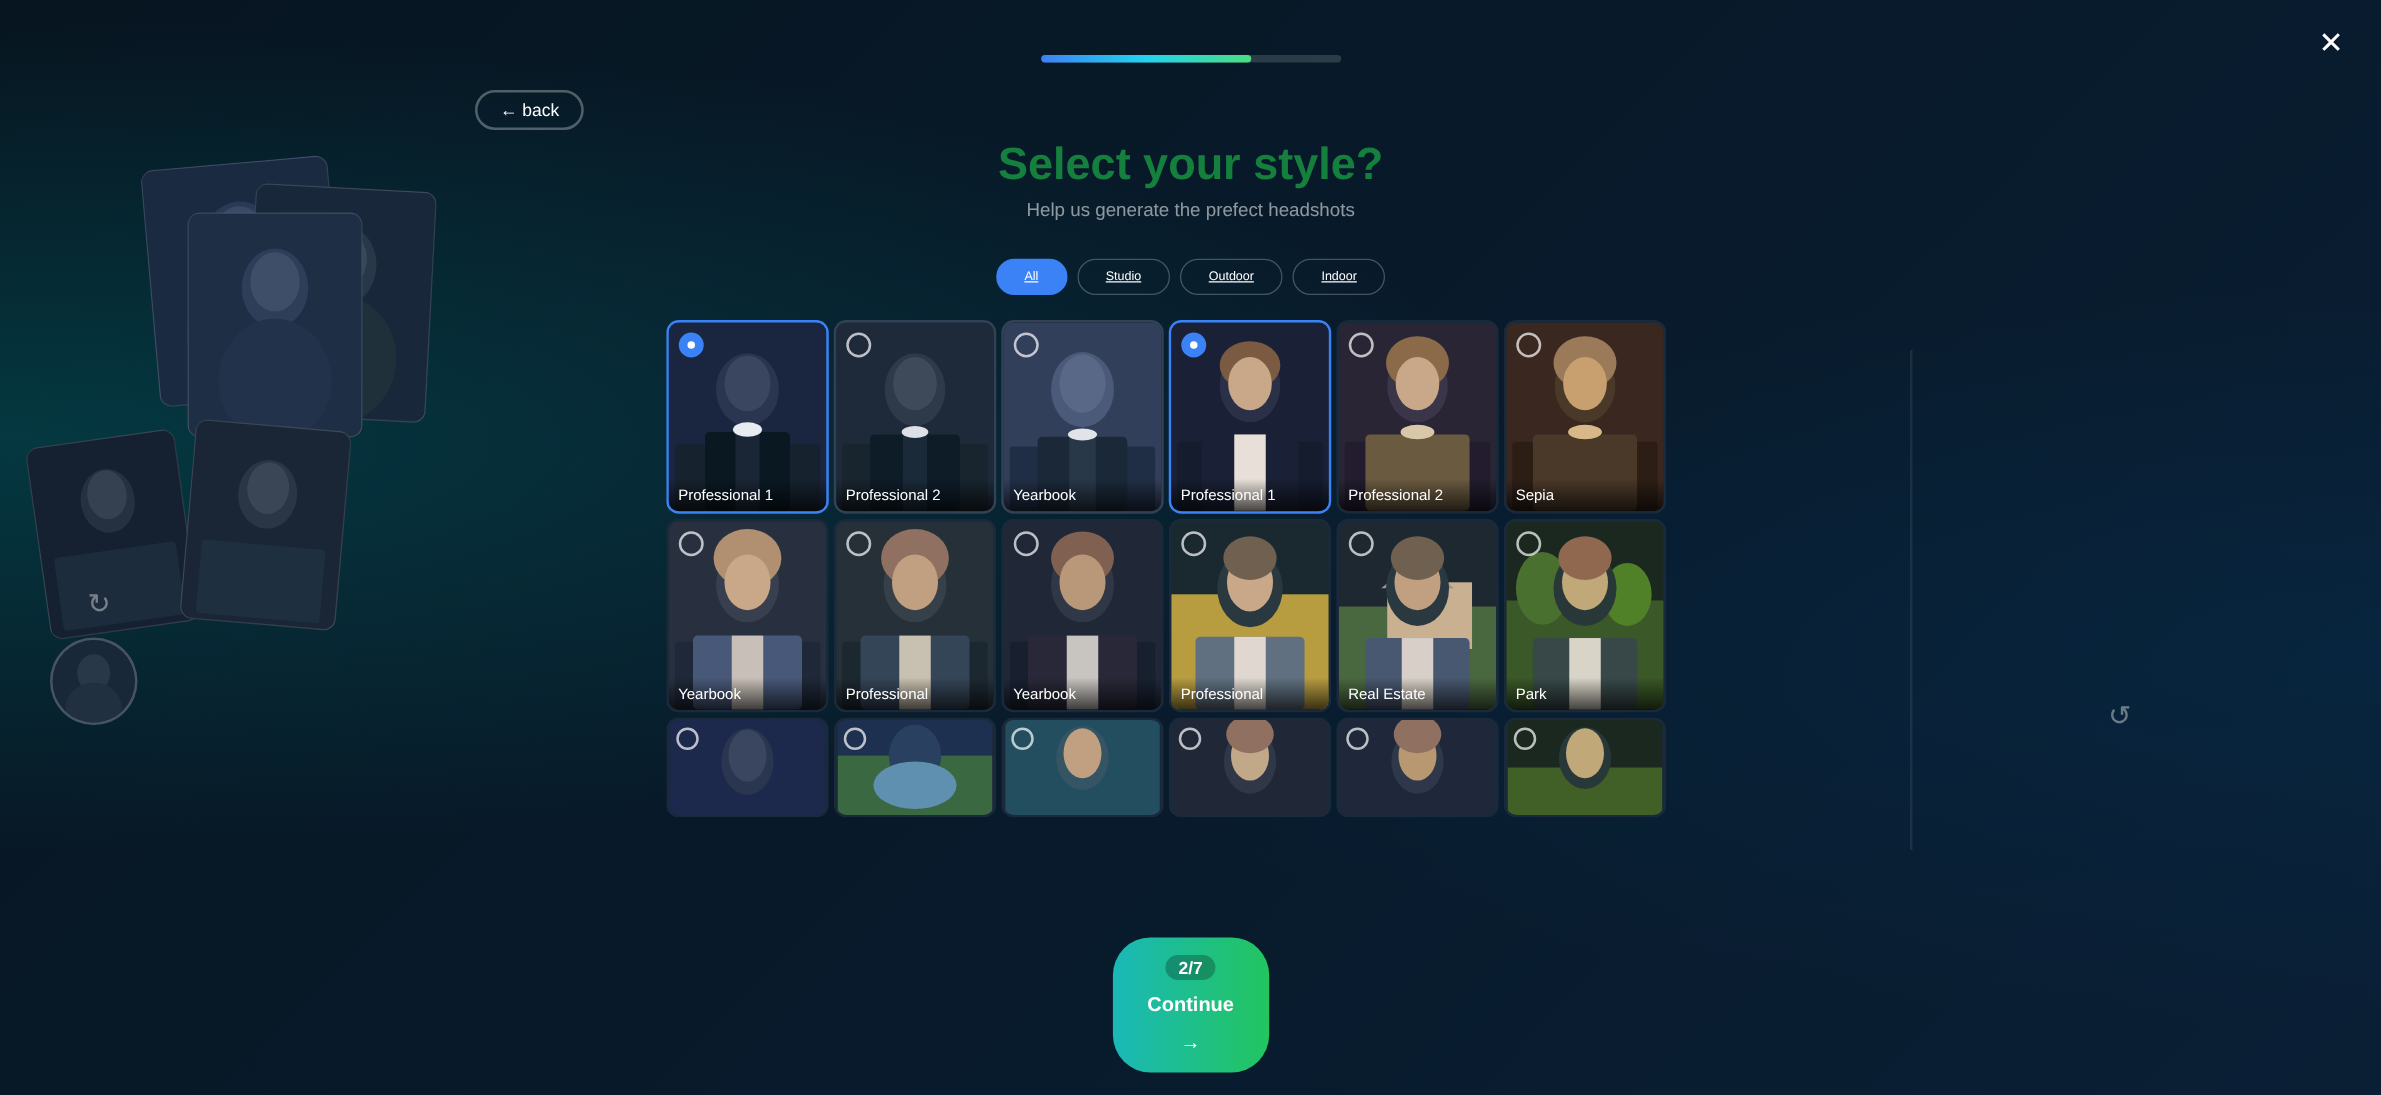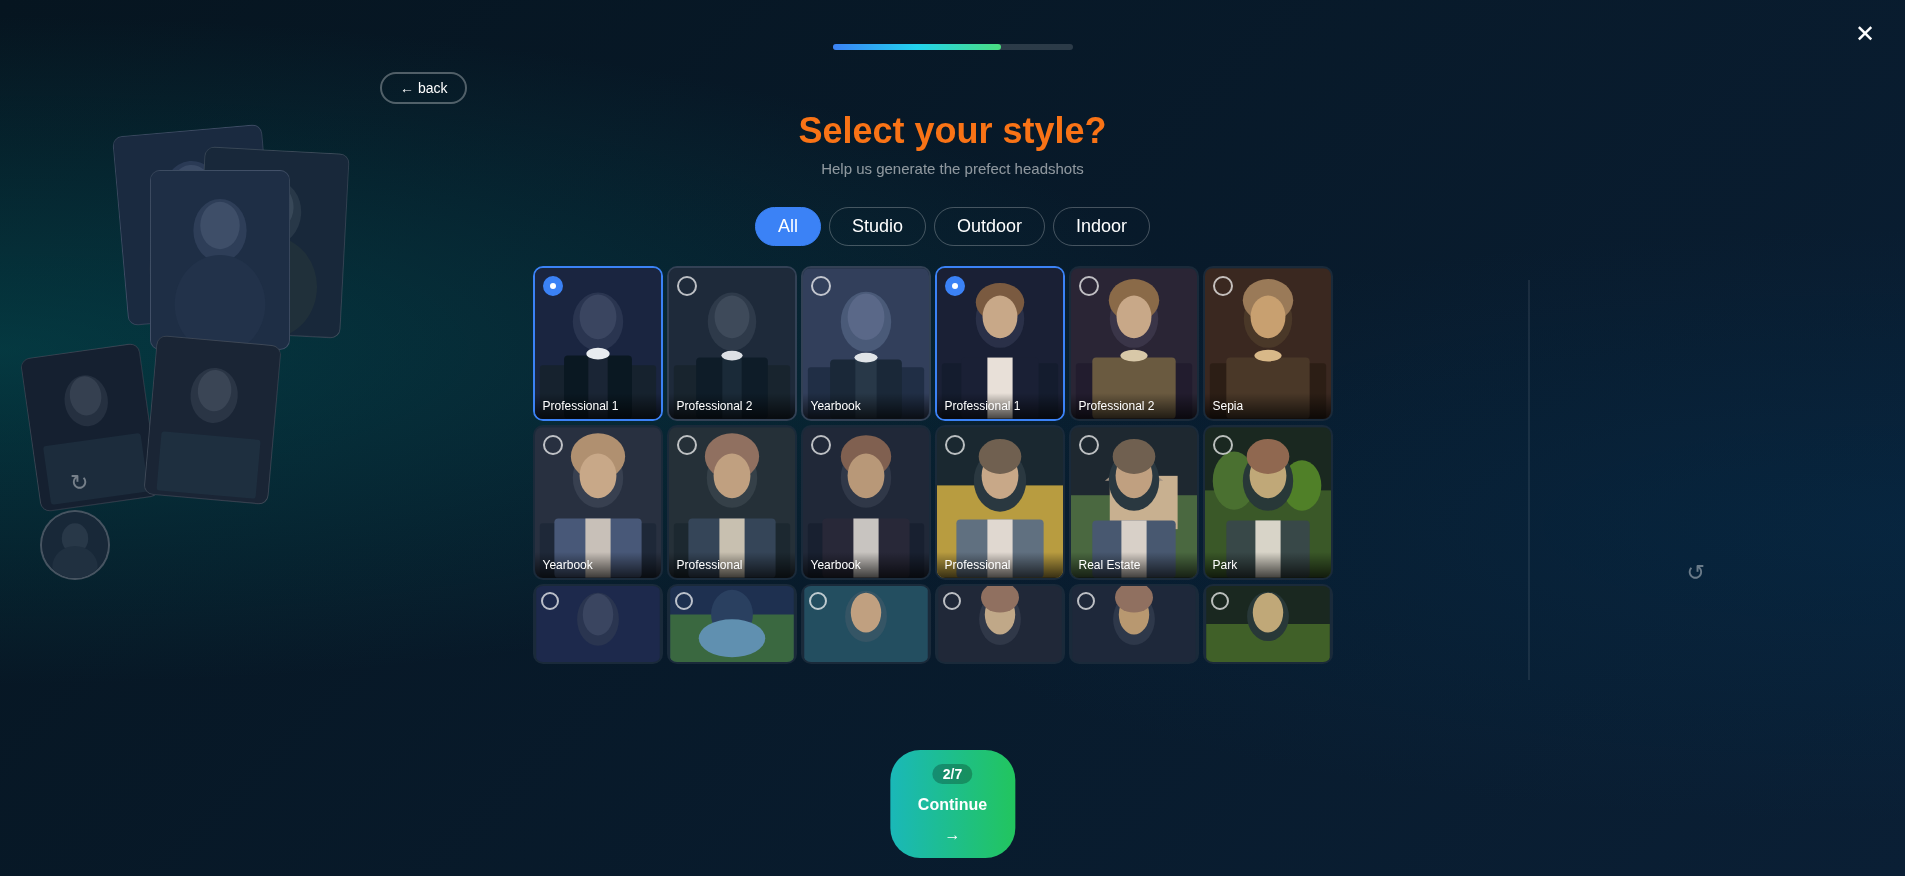--- a/index.html
+++ b/index.html
@@ -77,21 +77,21 @@
       left: 380px;
       right: 380px;
       height: 876px;
       display: flex;
       flex-direction: column;
       align-items: center;
       z-index: 5;
     }
 
     .page-title {
-      color: #f97316;
+      color: #15803d;
       font-size: 36px;
       font-weight: 700;
       margin-top: 110px;
       text-align: left;
     }
 
     .page-subtitle {
       color: rgba(255,255,255,0.55);
       font-size: 15px;
       margin-top: 8px;
@@ -104,22 +104,23 @@
       gap: 8px;
       margin-top: 30px;
     }
 
     .filter-tab {
       padding: 8px 22px;
       border-radius: 20px;
       border: 1.5px solid rgba(255,255,255,0.25);
       background: transparent;
       color: #fff;
-      font-size: 18px;
+      font-size: 10px;
       cursor: pointer;
+      text-decoration: underline;
     }
 
     .filter-tab.active {
       background: #3b82f6;
       border-color: #3b82f6;
       color: #fff;
     }
 
     
     .photo-grid {

